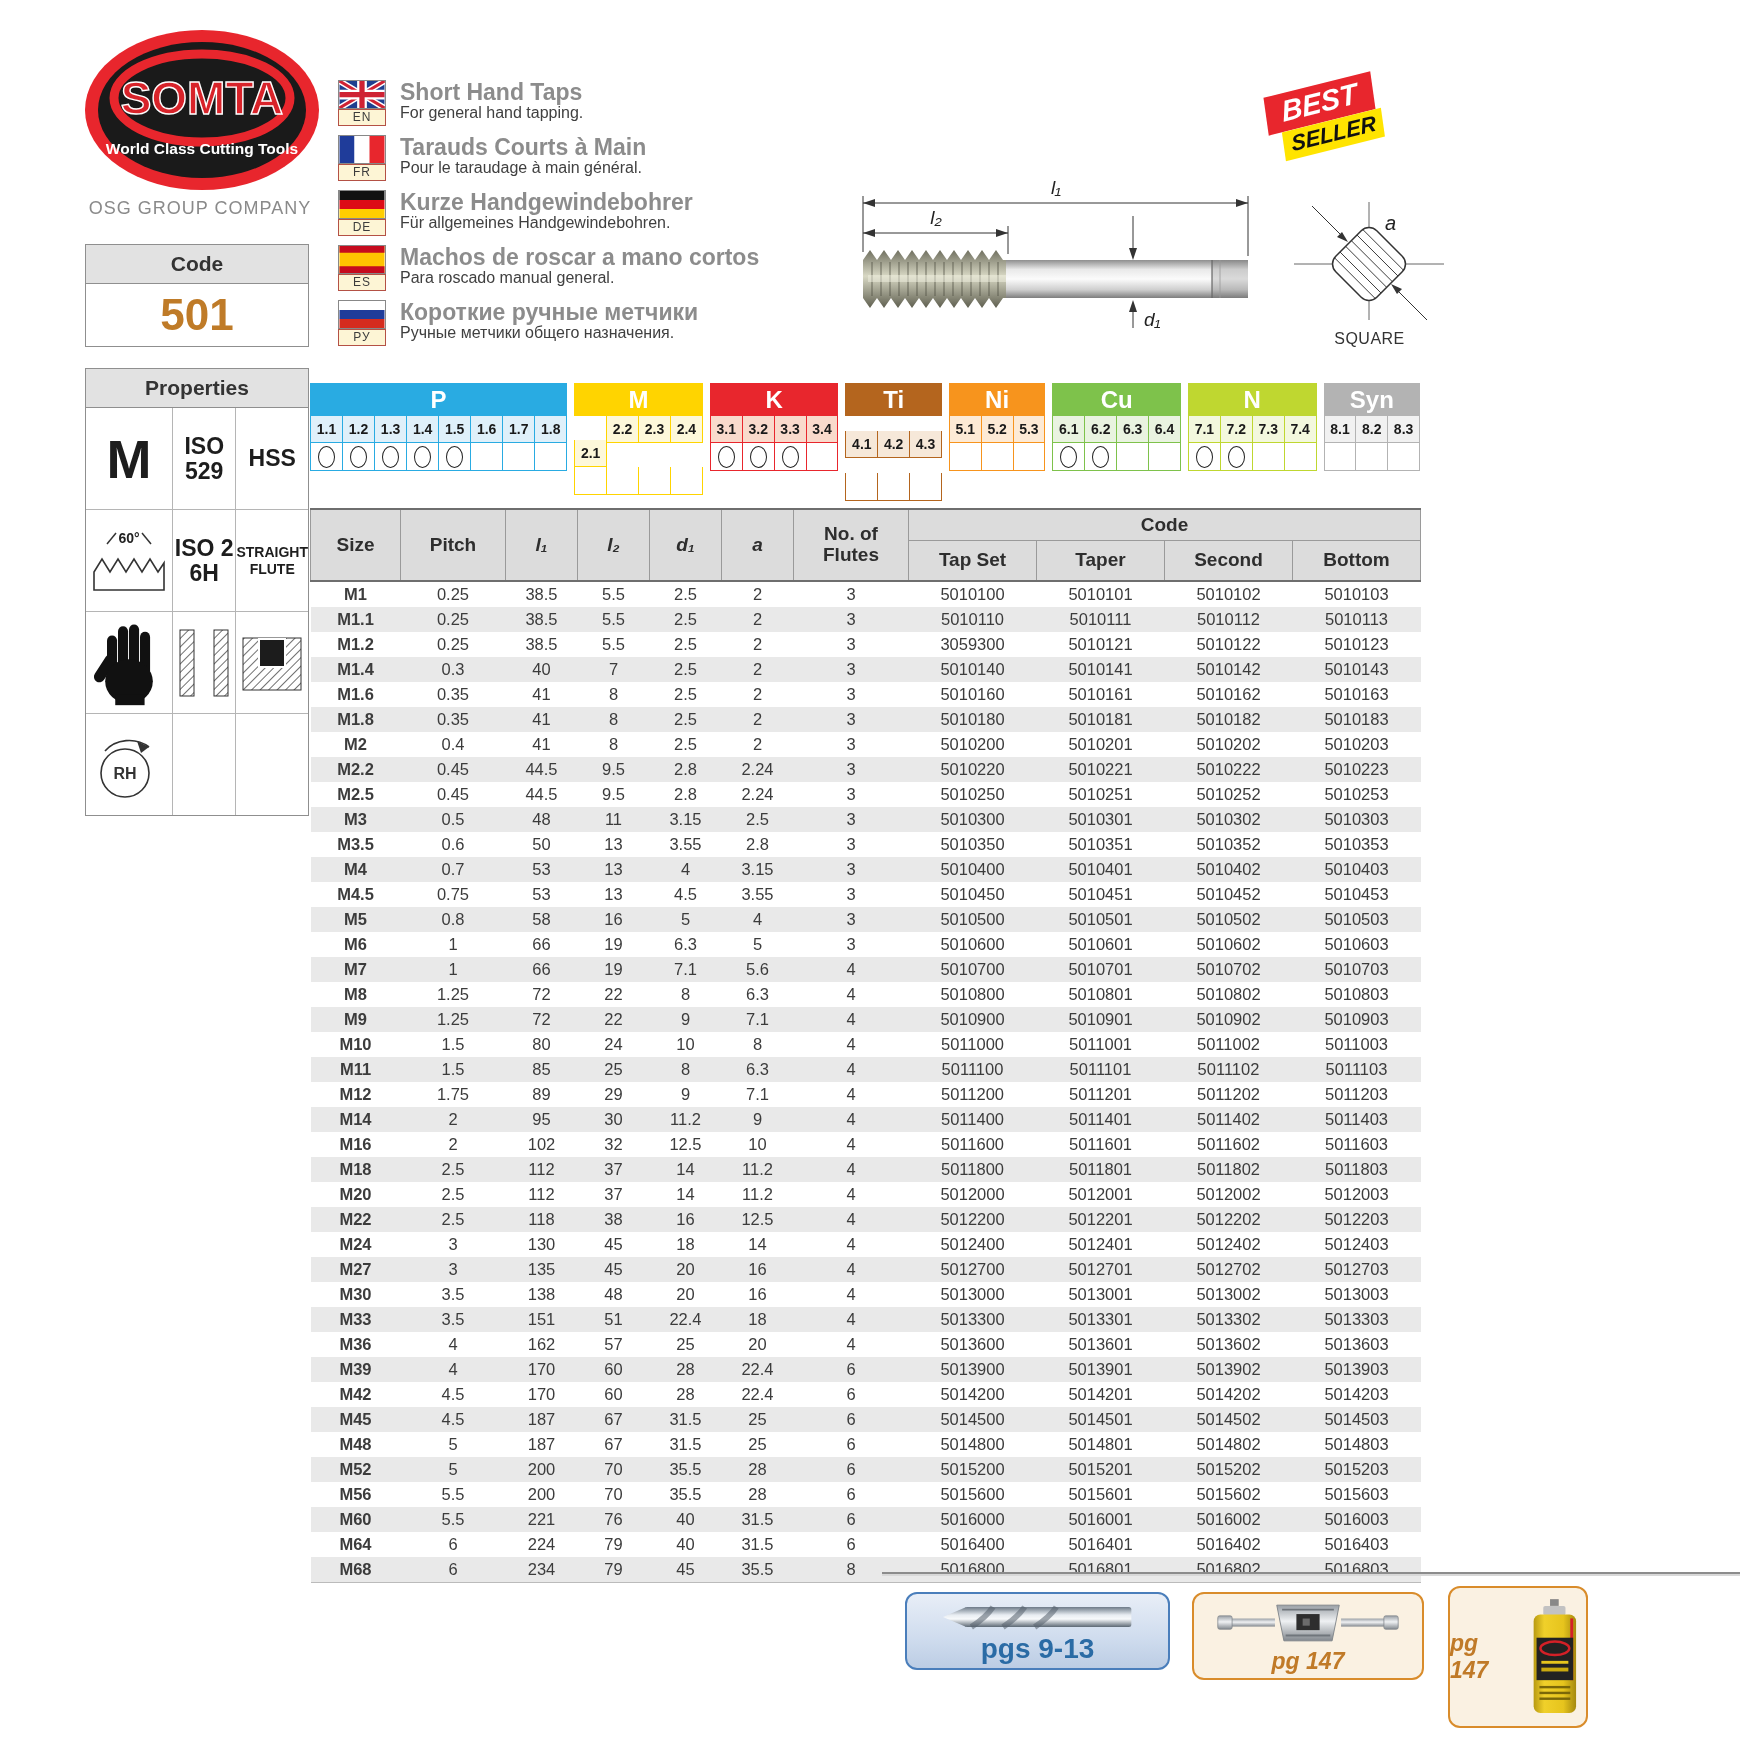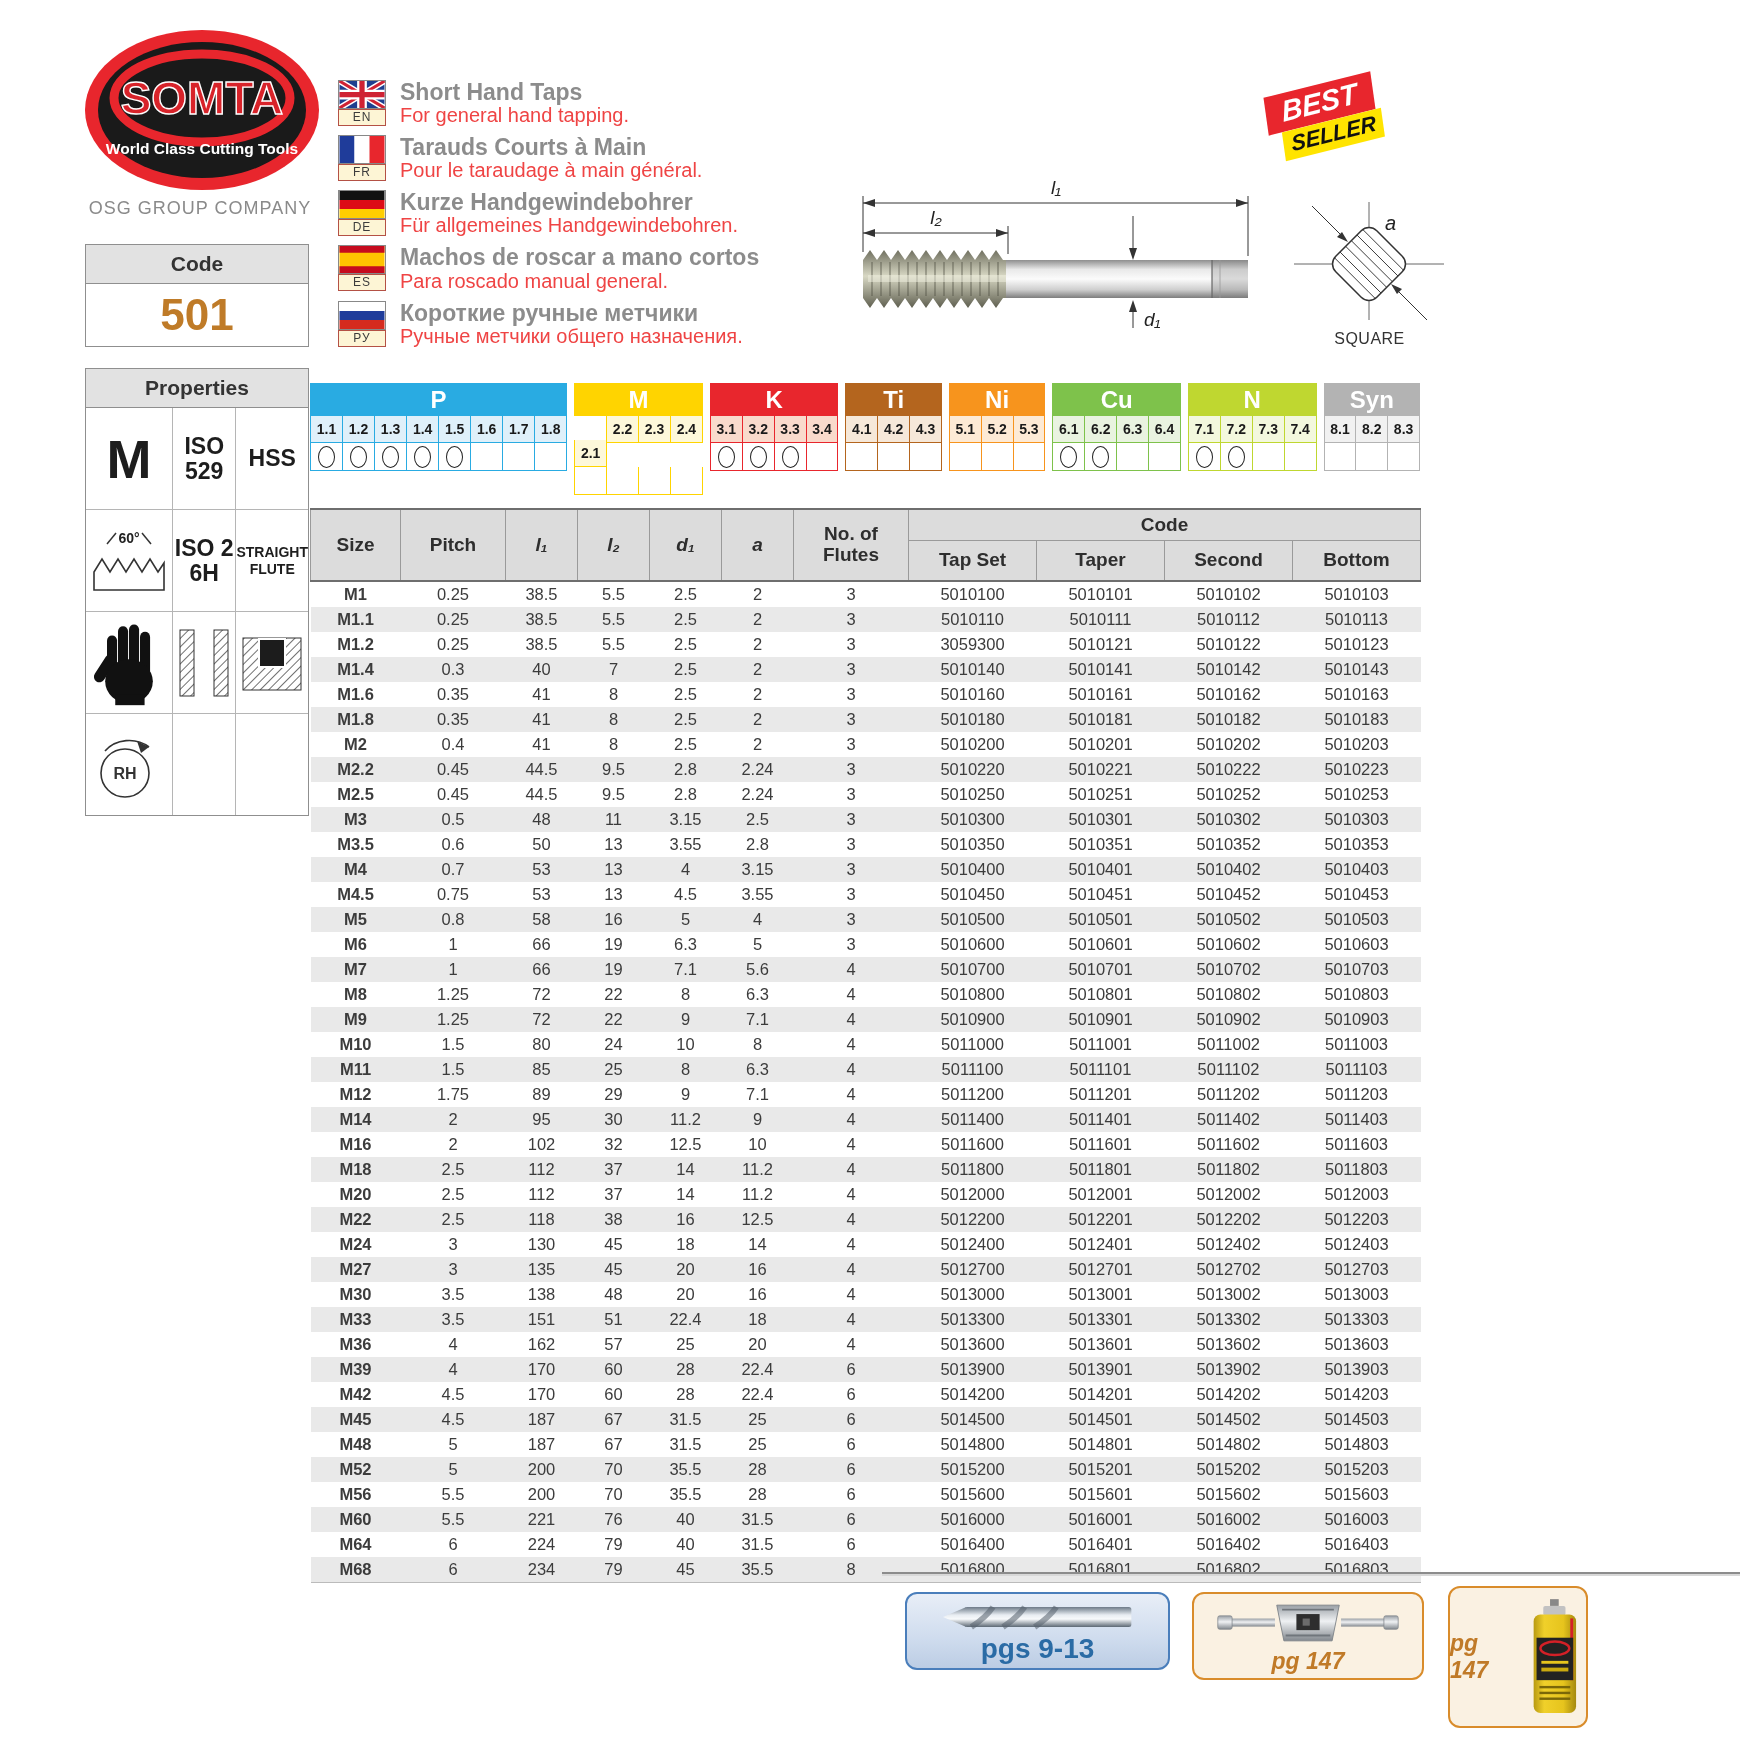--- a/index.html
+++ b/index.html
@@ -27,21 +27,21 @@
   .p-sm{font-size:14px;font-weight:bold;color:#1d1d1d;line-height:1.15;}
 
   
   .langs{position:absolute;left:338px;top:80px;width:540px;}
   .lang-row{display:flex;margin-bottom:9px;}
   .flagcol{width:50px;margin-right:12px;flex:none;}
   .flag{display:block;width:48px;height:29px;border:1px solid #888;box-sizing:border-box;}
   .flag-label{width:48px;height:17px;box-sizing:border-box;border:1px solid #b45145;background:#fdf5d5;
               font-size:12px;text-align:center;line-height:15px;color:#3c3c3c;letter-spacing:1px;}
   .lang-title{font-size:23px;font-weight:bold;color:#8c8c8c;line-height:1.05;}
-  .lang-sub{font-size:20px;color:#ef4444;line-height:1.1;}
+  .lang-sub{font-size:16px;color:#404040;line-height:1.1;}
 
   
   .tap-diagram{position:absolute;left:848px;top:156px;}
   .square-diagram{position:absolute;left:1282px;top:198px;width:175px;text-align:center;}
   .square-caption{font-size:16px;color:#333;margin-top:2px;letter-spacing:.5px;}
   .badge{position:absolute;left:1268px;top:84px;transform:rotate(-14deg);width:110px;}
   .badge-top{background:#e8262d;color:#fff;font-weight:bold;font-style:italic;font-size:29px;
              padding:2px 10px 3px 10px;transform:skewX(-6deg);text-align:center;}
   .badge-bot{background:#ffe400;color:#111;font-weight:bold;font-style:italic;font-size:22px;
              padding:1px 8px 2px 8px;transform:skewX(-6deg) translateX(10px);text-align:center;width:86px;}
@@ -423,21 +423,21 @@
           </div>
           <div class="mat-circ" style="border-color: rgb(232, 38, 45);">
             <span class="oval"></span>
           </div>
           <div class="mat-circ" style="border-color: rgb(232, 38, 45);">
             <span class="oval"></span>
           </div>
           <div class="mat-circ" style="border-color: rgb(232, 38, 45);"></div>
         </div>
       </div>
-      <div class="mat-group" style="flex-grow: 3;">
+      <div class="mat-group" style="flex-grow: 3; gap: 15px;">
         <div class="mat-head" style="background: rgb(180, 101, 30);">Ti</div>
         <div class="mat-row">
           <div class="mat-num" style="background: rgb(246, 232, 217); border-color: rgb(180, 101, 30);">4.1</div>
           <div class="mat-num" style="background: rgb(246, 232, 217); border-color: rgb(180, 101, 30);">4.2</div>
           <div class="mat-num" style="background: rgb(246, 232, 217); border-color: rgb(180, 101, 30);">4.3</div>
         </div>
         <div class="mat-row">
           <div class="mat-circ" style="border-color: rgb(180, 101, 30);"></div>
           <div class="mat-circ" style="border-color: rgb(180, 101, 30);"></div>
           <div class="mat-circ" style="border-color: rgb(180, 101, 30);"></div>

